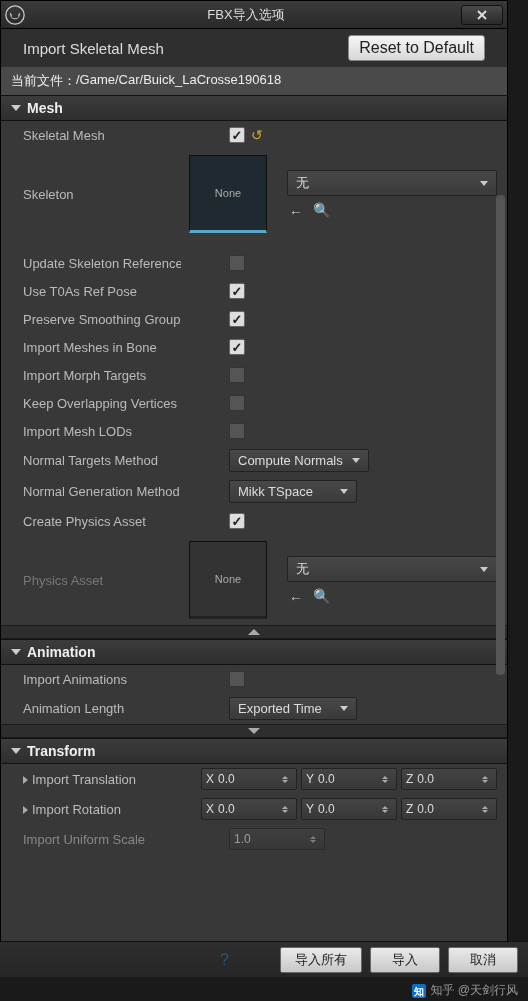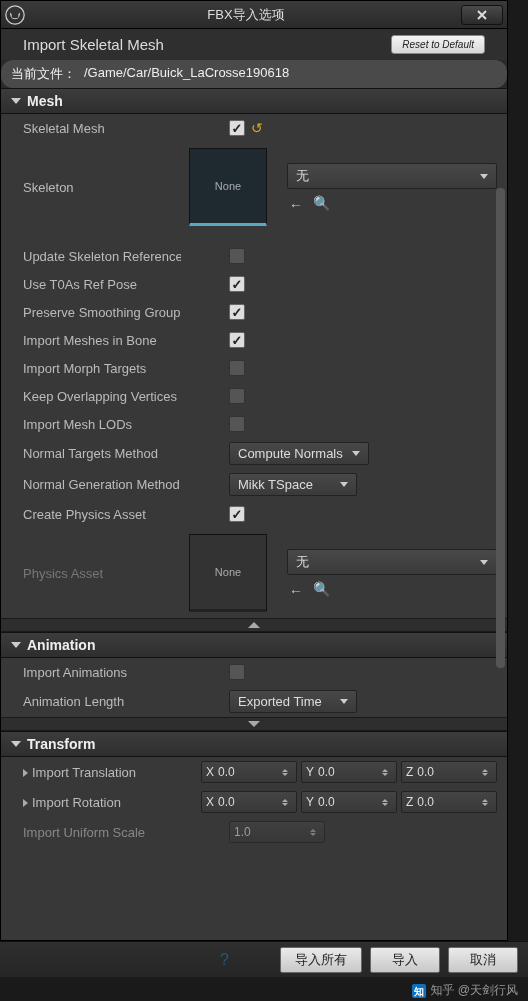--- a/index.html
+++ b/index.html
@@ -5,22 +5,22 @@
 * { margin: 0; padding: 0; box-sizing: border-box; font-family: "Microsoft YaHei", Arial, sans-serif; }
 body { background: #1a1a1a; width: 528px; height: 1001px; overflow: hidden; position: relative; }
 .window { width: 508px; background: #2a2a2a; border: 1px solid #000; }
 .titlebar { height: 28px; background: linear-gradient(#3a3a3a,#2a2a2a); display: flex; align-items: center; padding: 0 4px; border-bottom: 1px solid #000; }
 .ue-logo { width: 20px; height: 20px; margin-right: 6px; }
 .title-text { flex: 1; text-align: center; color: #ddd; font-size: 13px; }
 .close-btn { width: 42px; height: 20px; background: linear-gradient(#4a4a4a,#2a2a2a); border: 1px solid #111; border-radius: 3px; display: flex; align-items: center; justify-content: center; cursor: pointer; }
 .close-btn svg { width: 12px; height: 12px; }
 .header-row { display: flex; align-items: center; justify-content: space-between; padding: 6px 22px; background: #2f2f2f; }
 .header-title { color: #ddd; font-size: 15px; }
-.reset-btn { background: linear-gradient(#f5f5f5,#d8d8d8); border: 1px solid #888; border-radius: 3px; padding: 3px 10px; font-size: 10px; color: #222; cursor: pointer; font-style: italic; }
-.path-row { background: #4a4a4a; padding: 5px 10px; color: #eee; font-size: 13px; display: flex; gap: 8px; border-radius: 12px; }
+.reset-btn { background: linear-gradient(#f5f5f5,#d8d8d8); border: 1px solid #888; border-radius: 3px; padding: 3px 10px; font-size: 16px; color: #222; cursor: pointer; }
+.path-row { background: #4a4a4a; padding: 5px 10px; color: #eee; font-size: 13px; display: flex; gap: 0; }
 .content { background: #383838; height: 852px; overflow: hidden; position: relative; }
 .section-header { background: linear-gradient(#3c3c3c,#2e2e2e); padding: 4px 10px; color: #eee; font-size: 14px; font-weight: bold; border-top: 1px solid #111; border-bottom: 1px solid #111; display: flex; align-items: center; gap: 4px; }
 .section-header .arrow { width: 0; height: 0; border-left: 5px solid transparent; border-right: 5px solid transparent; border-top: 6px solid #ccc; margin-right: 2px; }
 .row { display: flex; align-items: center; padding: 4px 10px 4px 22px; min-height: 28px; gap: 48px; }
 .row-tall { min-height: 90px; }
 .label { width: 158px; color: #bbb; font-size: 13px; white-space: nowrap; overflow: hidden; }
 .label.dim { color: #777; }
 .control-area { flex: 1; display: flex; align-items: center; gap: 6px; }
 .checkbox { width: 16px; height: 16px; background: #ddd; border: 1px solid #666; border-radius: 2px; display: flex; align-items: center; justify-content: center; cursor: pointer; }
 .checkbox.checked::after { content: "✓"; color: #222; font-size: 13px; font-weight: bold; line-height: 1; }

